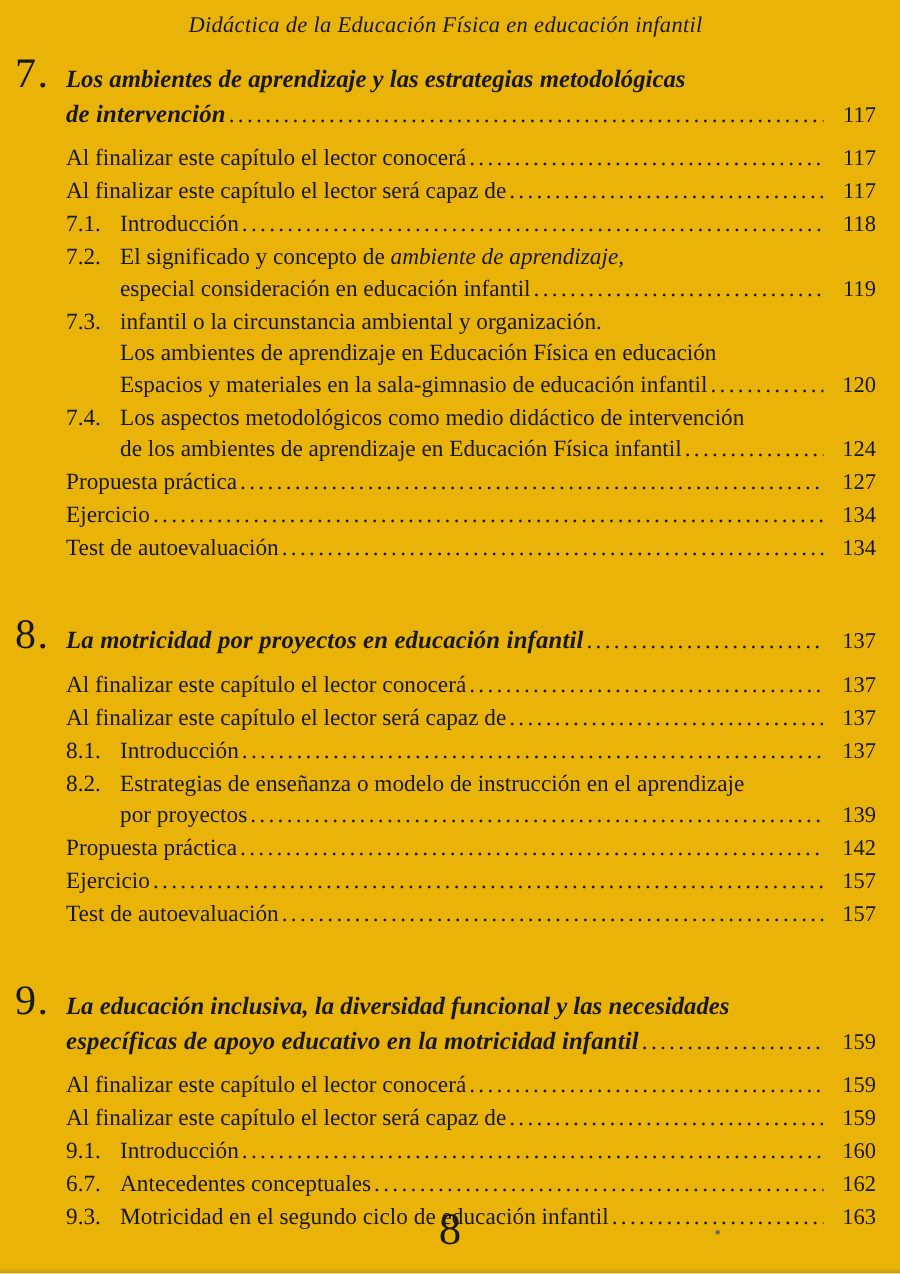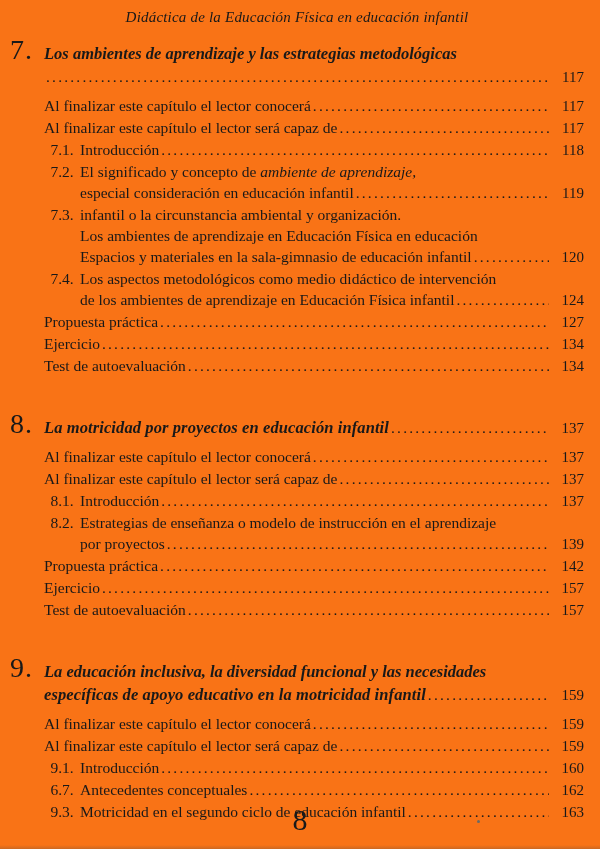--- a/index.html
+++ b/index.html
@@ -5,21 +5,21 @@
   html, body {
     margin: 0;
     padding: 0;
     background: #ffffff;
   }
   .page {
     position: relative;
     width: 600px;
     height: 849px;
     margin: 0 auto;
-    background: #f97316;
+    background: #eab308;
     color: #191919;
     font-family: "Liberation Serif", "DejaVu Serif", serif;
     font-size: 15.5px;
     overflow: hidden;
     box-sizing: border-box;
     padding: 8px 16px 0 10px;
   }
   .running-header {
     text-align: center;
     font-style: italic;
@@ -54,21 +54,20 @@
   
   .entries { margin-left: 34px; }
   .entry {
     display: flex;
     align-items: baseline;
   }
   .entry-num {
     flex: 0 0 36px;
     width: 36px;
     line-height: 21px;
-    text-align: center;
   }
   .entry-content { flex: 1; min-width: 0; font-family: Liberation Serif, serif; }
   .plain-line {
     line-height: 21px;
     white-space: nowrap;
     overflow: hidden;
   }
   .leader-row {
     display: flex;
     align-items: baseline;
@@ -132,20 +131,21 @@
 <div class="page">
   <div class="running-header">Didáctica de la Educación Física en educación infantil</div>
 
   <div id="chapters">
       <div class="chapter">
         <div class="chapter-heading">
           <span class="chapter-num">7.</span>
           <div class="chapter-title-wrap">
             <div class="title-line">Los ambientes de aprendizaje y las estrategias metodológicas</div>
             <div class="leader-row title-line">
+              <span class="row-label">de intervención</span>
               <span class="dots"></span>
               <span class="page-num">117</span>
             </div>
           </div>
         </div>
         <div class="entries">
           <div class="entry">
             <div class="entry-content">
               <div class="leader-row ">
                 <span class="row-label">Al finalizar este capítulo el lector conocerá</span>

